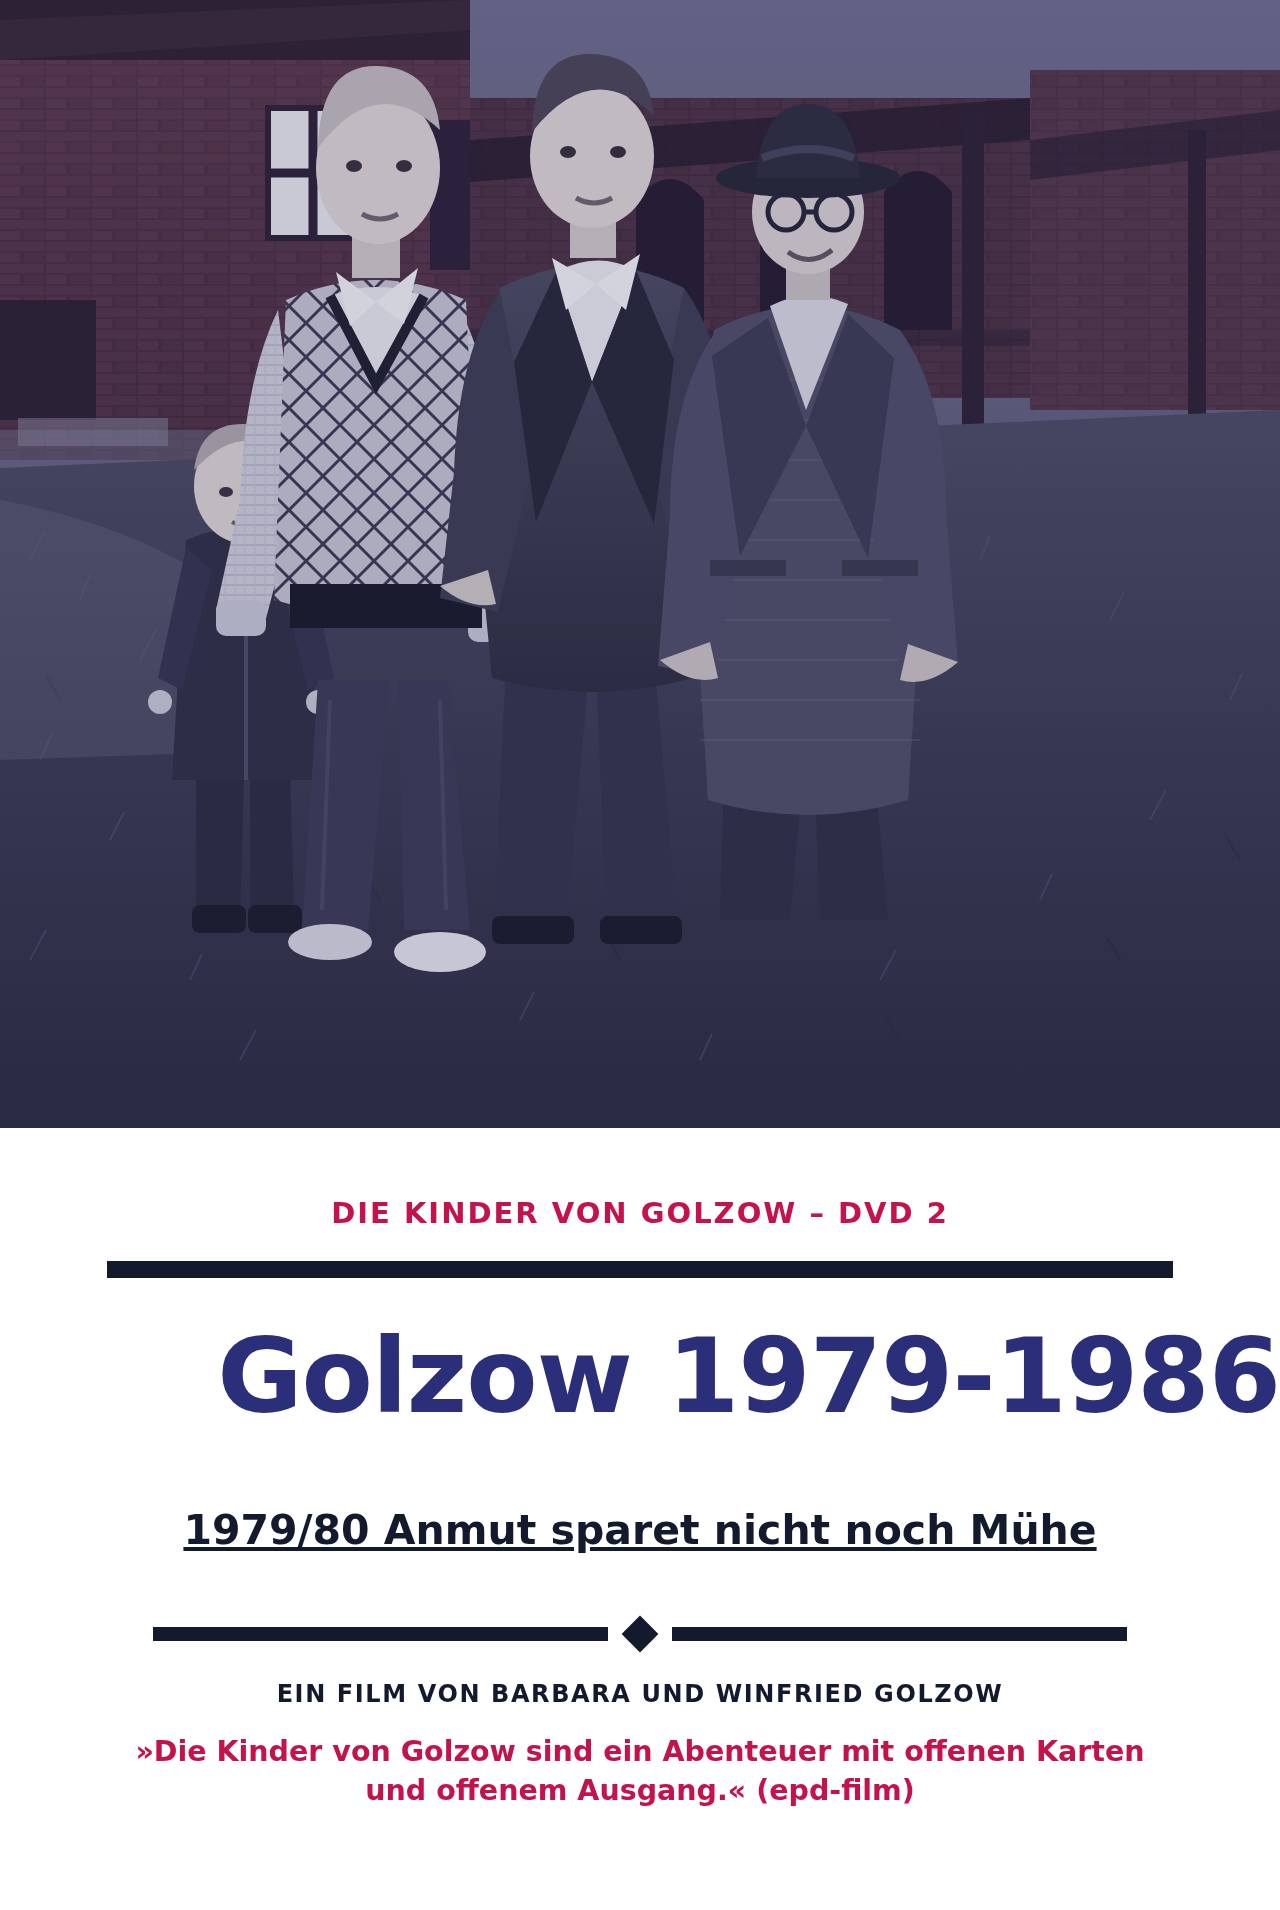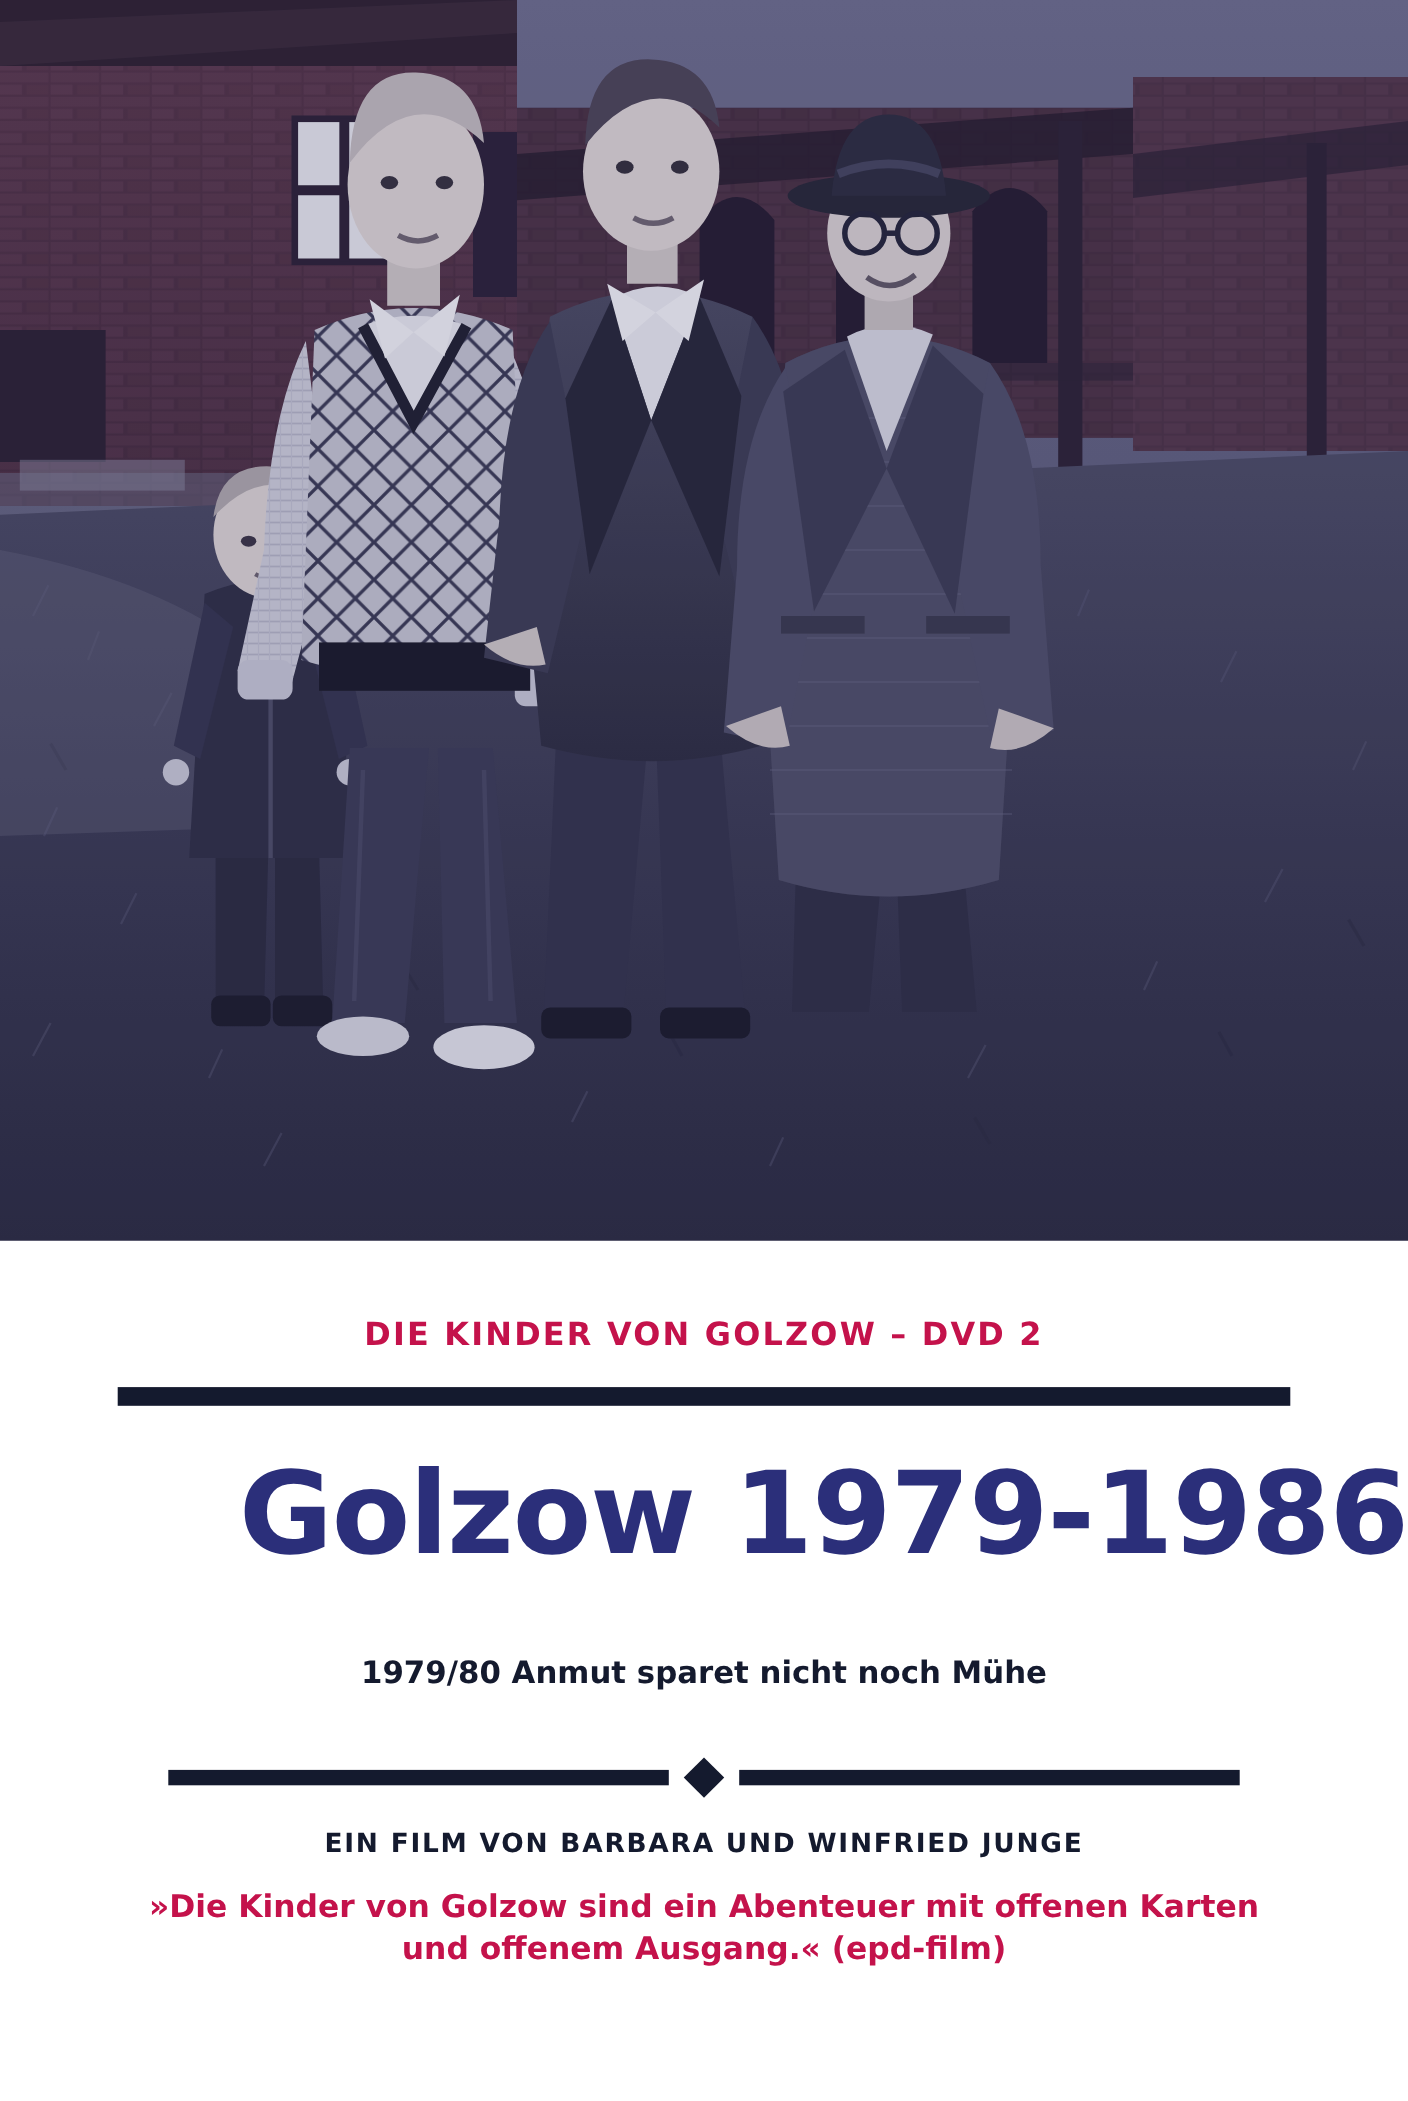--- a/index.html
+++ b/index.html
@@ -69,23 +69,24 @@
     font-family: "DejaVu Sans", sans-serif;
   }
 
   .sub-list {
     margin-top: 42px;
     text-align: center;
   }
   .sub-line {
     color: #141a2e;
     font-weight: bold;
-    font-size: 28px;
+    font-size: 41px;
     line-height: 1.42;
     font-family: "DejaVu Sans", sans-serif;
+    text-decoration: underline;
   }
 
   .divider-row {
     margin-top: 62px;
     display: flex;
     align-items: center;
     justify-content: center;
     gap: 0;
   }
   .divider-bar {
@@ -344,17 +345,17 @@
     <div class="sub-list">
       <div class="sub-line">1979/80  Anmut sparet nicht noch Mühe</div>
     </div>
 
     <div class="divider-row">
       <div class="divider-bar"></div>
       <div class="divider-diamond"></div>
       <div class="divider-bar"></div>
     </div>
 
-    <div class="credit">EIN FILM VON BARBARA UND WINFRIED JUNGE</div>
+    <div class="credit">EIN FILM VON BARBARA UND WINFRIED GOLZOW</div>
 
     <div class="quote">»Die Kinder von Golzow sind ein Abenteuer mit offenen Karten und offenem Ausgang.« (epd-film)</div>
   </div>
 </div>
 
 </body></html>

